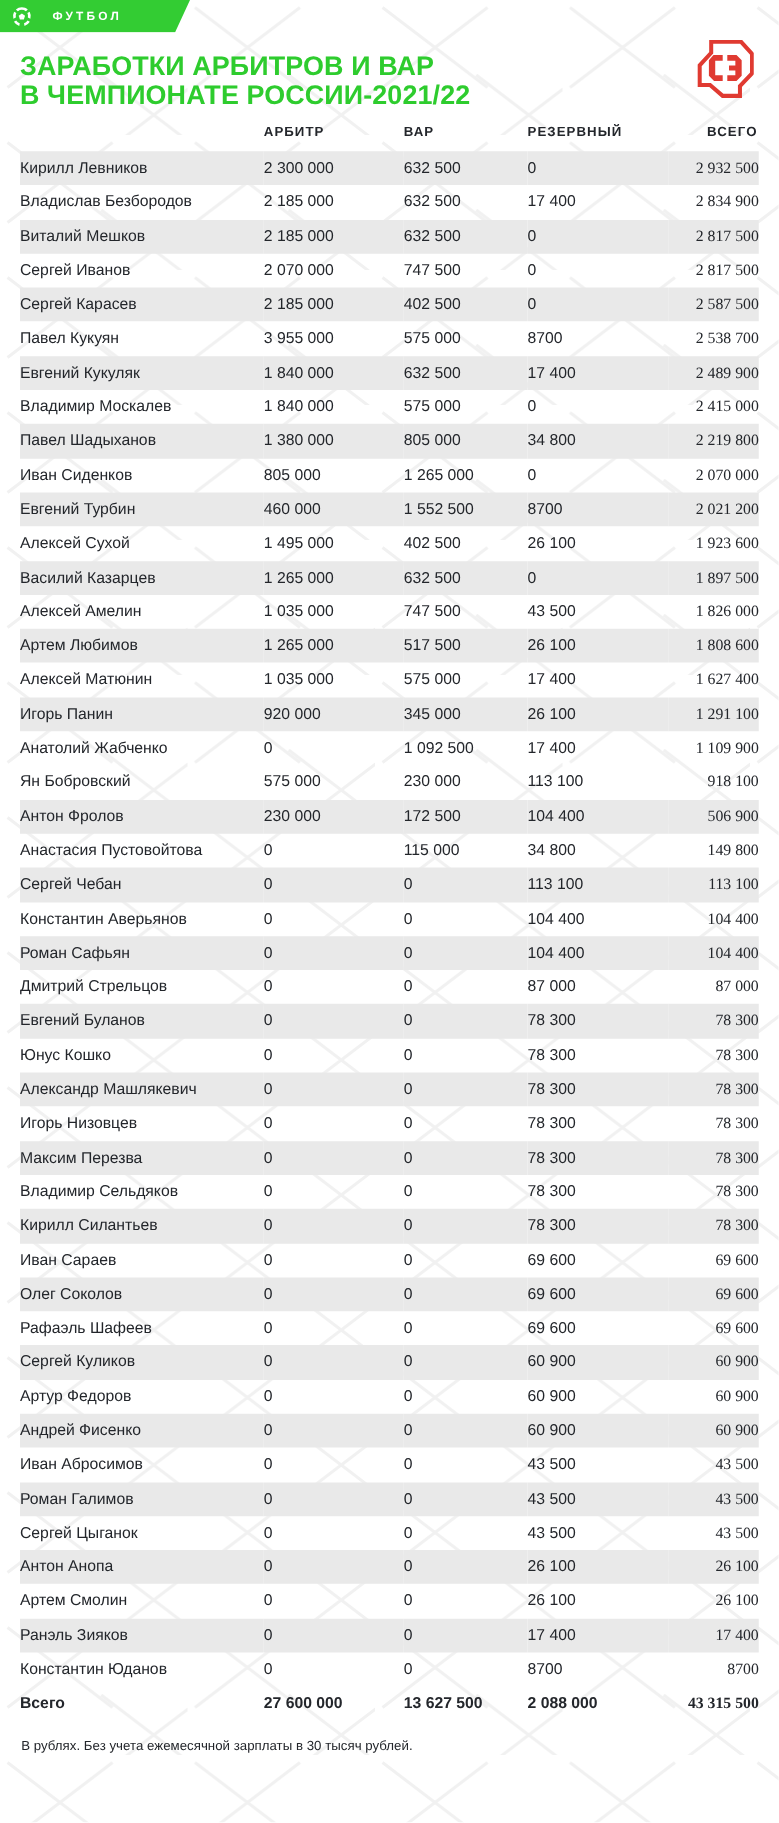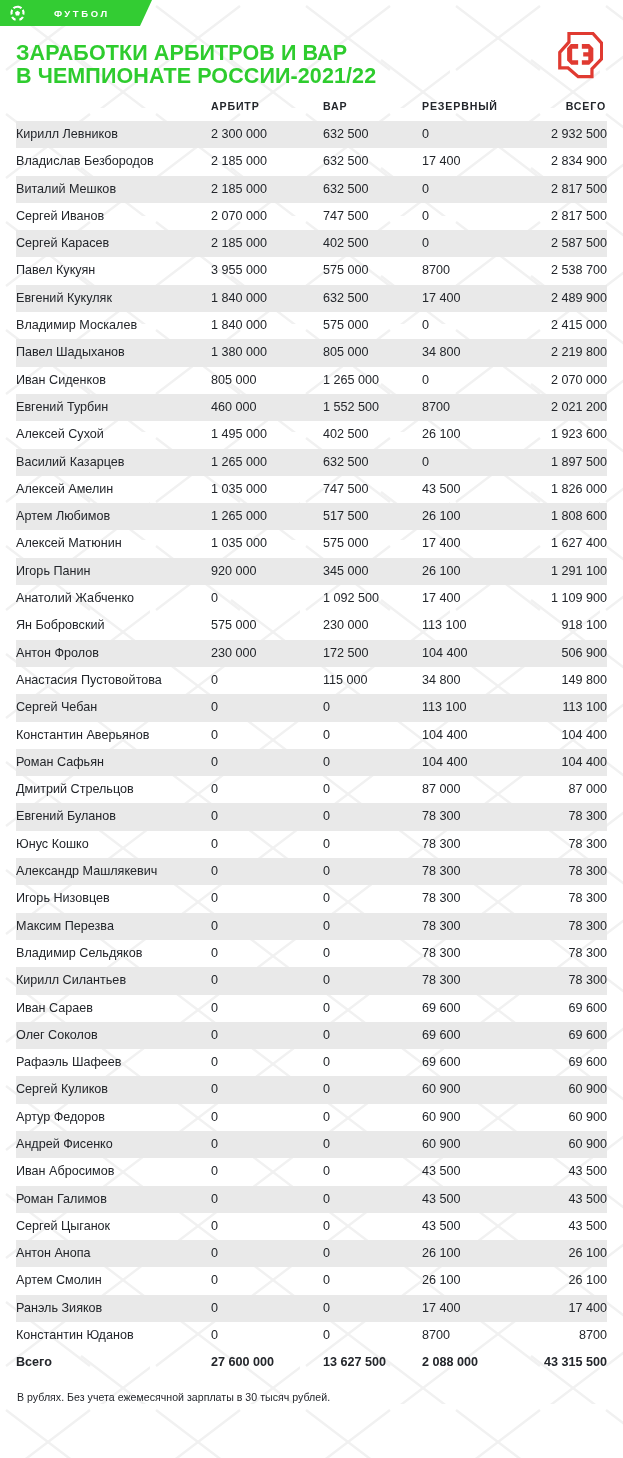--- a/index.html
+++ b/index.html
@@ -43,21 +43,21 @@
     align-items: center;
     -webkit-clip-path: polygon(0 0, 152px 0, 140px 26px, 0 26px);
     clip-path: polygon(0 0, 152px 0, 140px 26px, 0 26px);
   }
   .ball-icon {
     margin-left: 9px;
     width: 17px; height: 17px;
     display: block;
   }
   .cat-label {
-    margin-left: 28px;
+    margin-left: 16px;
     color: #ffffff;
     font-size: 9.5px;
     font-weight: bold;
     letter-spacing: 2.6px;
   }
 
   
   .headline-wrap {
     position: relative;
     z-index: 3;
@@ -119,21 +119,21 @@
   table.earnings tbody tr.even { background: transparent; }
 
   table.earnings tbody td {
     padding: 0;
     vertical-align: middle;
     white-space: nowrap;
     line-height: 27.3px;
     color: #23262b;
   }
   td.c-name { padding-left: 1px; }
-  td.c-tot  { text-align: right; padding-right: 1px; }
+  td.c-tot  { text-align: right; padding-right: 1px; font-family: Liberation Serif, serif; }
 
   tr.total-row { background: transparent !important; }
   tr.total-row td { font-weight: bold; }
 
   
   .note {
     position: relative;
     z-index: 3;
     padding: 14px 16px 0 17px;
     font-size: 10.6px;

